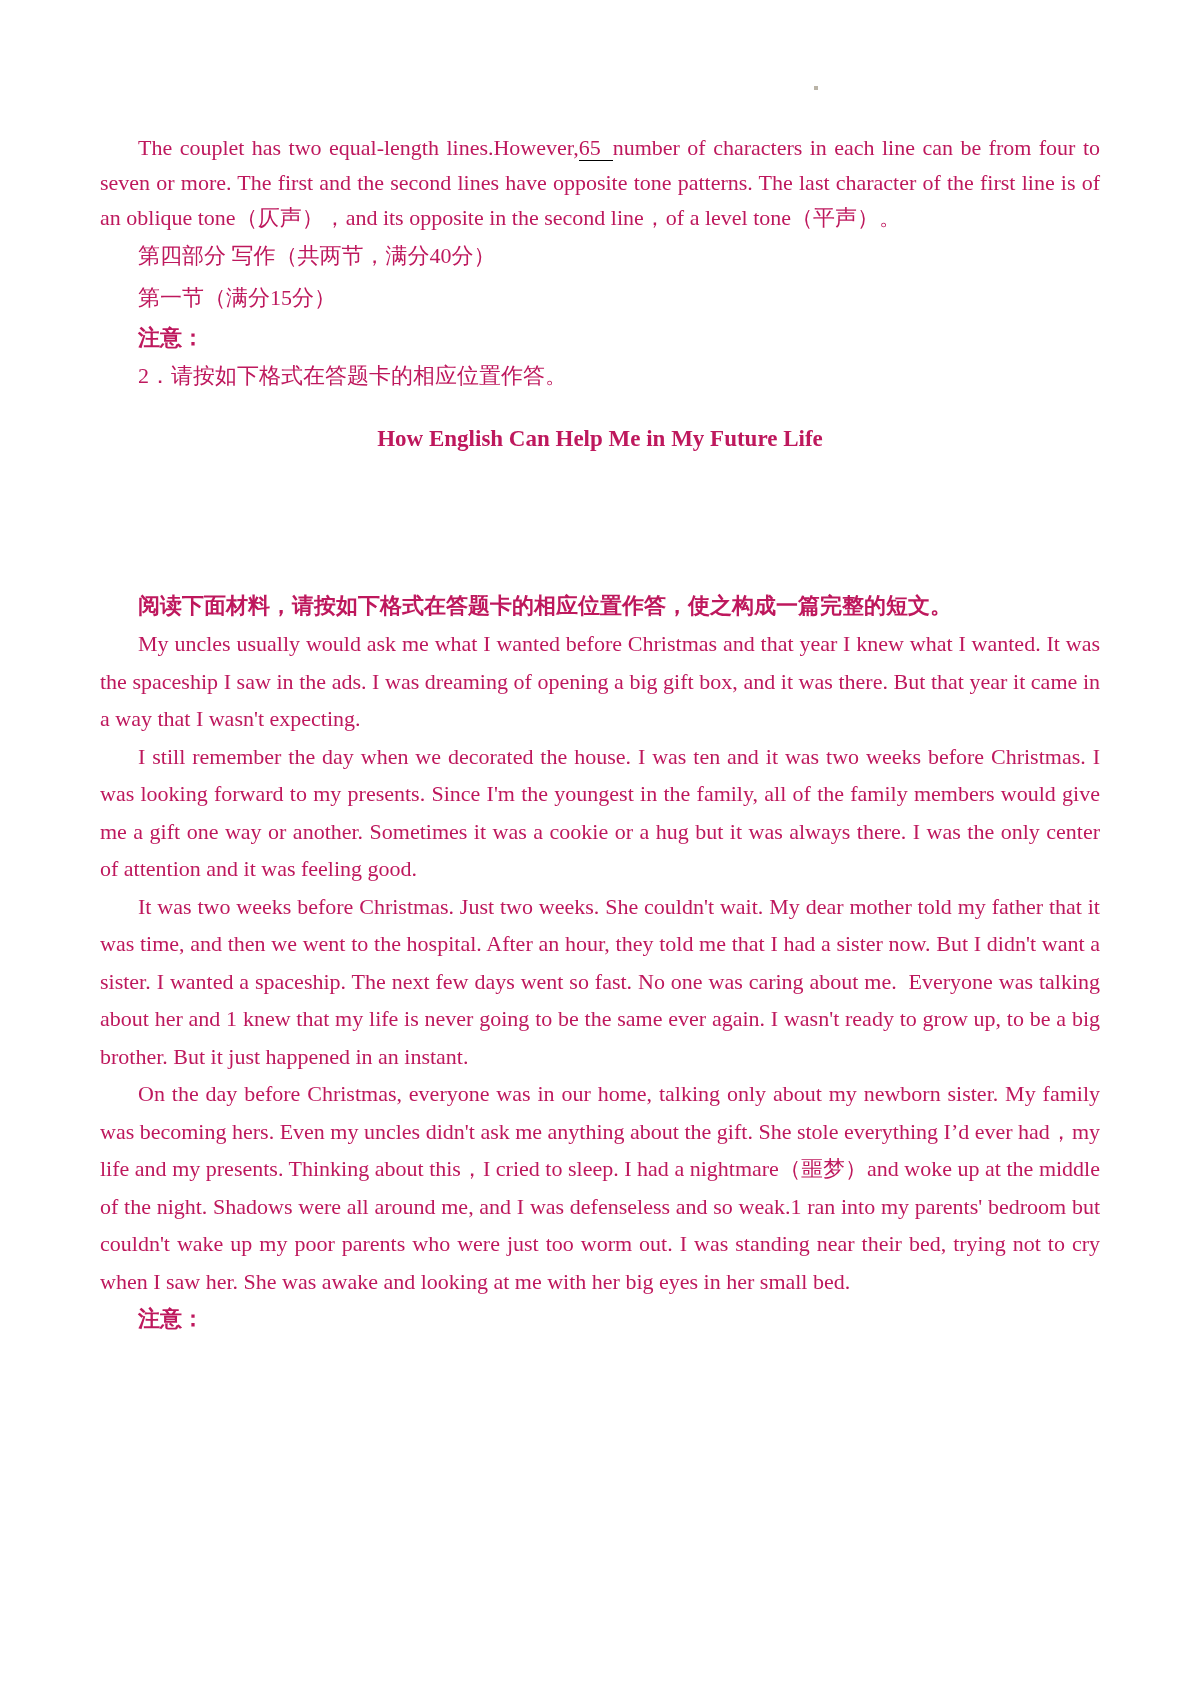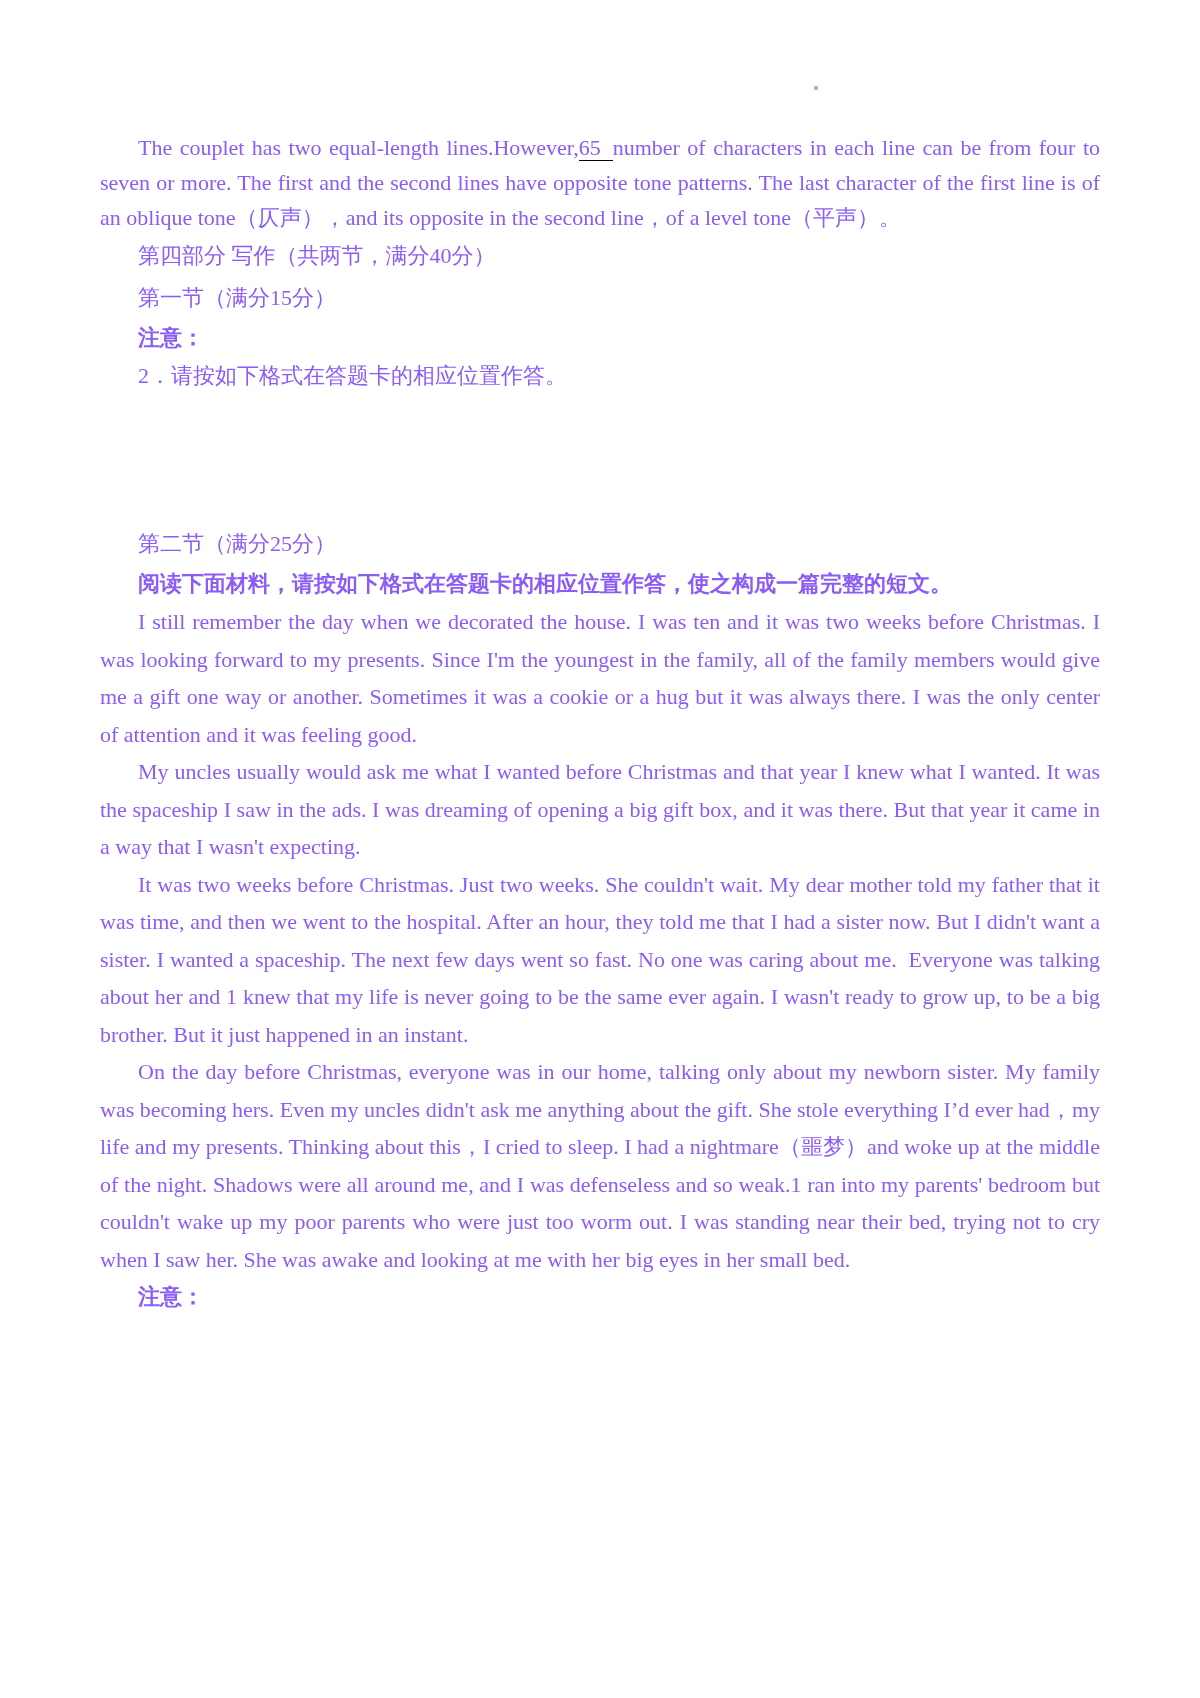--- a/index.html
+++ b/index.html
@@ -9,21 +9,21 @@
     background: #ffffff;
     overflow: hidden;
   }
   .page {
     position: relative;
     width: 1200px;
     height: 1698px;
     padding: 130px 100px 0 100px;
     font-family: "Liberation Serif", "DejaVu Serif", serif;
     font-size: 22px;
-    color: #8b5cf6;
+    color: #be185d;
   }
   .faint-dot {
     position: absolute;
     left: 814px;
     top: 86px;
     width: 4px;
     height: 4px;
     background: #a9a191;
     opacity: 0.8;
   }
@@ -84,30 +84,30 @@
   <div class="cn-heading">第四部分  写作（共两节，满分40分）</div>
 
   <div class="cn-heading">第一节（满分15分）</div>
 
 
   <div class="notice">注意：</div>
 
 
   <div class="note-item">2．请按如下格式在答题卡的相应位置作答。</div>
 
+  <div class="essay-title">How English Can Help Me in My Future Life</div>
 
   <div class="writing-space"></div>
 
-  <div class="cn-heading">第二节（满分25分）</div>
 
   <div class="notice">阅读下面材料，请按如下格式在答题卡的相应位置作答，使之构成一篇完整的短文。</div>
 
+  <p class="story-para">My uncles usually would ask me what I wanted before Christmas and that year I knew what I wanted. It was the spaceship I saw in the ads. I was dreaming of opening a big gift box, and it was there. But that year it came in a way that I wasn't expecting.</p>
+
   <p class="story-para">I still remember the day when we decorated the house. I was ten and it was two weeks before Christmas. I was looking forward to my presents. Since I'm the youngest in the family, all of the family members would give me a gift one way or another. Sometimes it was a cookie or a hug but it was always there. I was the only center of attention and it was feeling good.</p>
-
-  <p class="story-para">My uncles usually would ask me what I wanted before Christmas and that year I knew what I wanted. It was the spaceship I saw in the ads. I was dreaming of opening a big gift box, and it was there. But that year it came in a way that I wasn't expecting.</p>
 
   <p class="story-para">It was two weeks before Christmas. Just two weeks. She couldn't wait. My dear mother told my father that it was time, and then we went to the hospital. After an hour, they told me that I had a sister now. But I didn't want a sister. I wanted a spaceship. The next few days went so fast. No one was caring about me.&nbsp; Everyone was talking about her and 1 knew that my life is never going to be the same ever again. I wasn't ready to grow up, to be a big brother. But it just happened in an instant.</p>
 
   <p class="story-para">On the day before Christmas, everyone was in our home, talking only about my newborn sister. My family was becoming hers. Even my uncles didn't ask me anything about the gift. She stole everything I’d ever had，my life and my presents. Thinking about this，I cried to sleep. I had a nightmare（噩梦）and woke up at the middle of the night. Shadows were all around me, and I was defenseless and so weak.1 ran into my parents' bedroom but couldn't wake up my poor parents who were just too worm out. I was standing near their bed, trying not to cry when I saw her. She was awake and looking at me with her big eyes in her small bed.</p>
 
   <div class="notice">注意：</div>
 
 
 </div>
 

